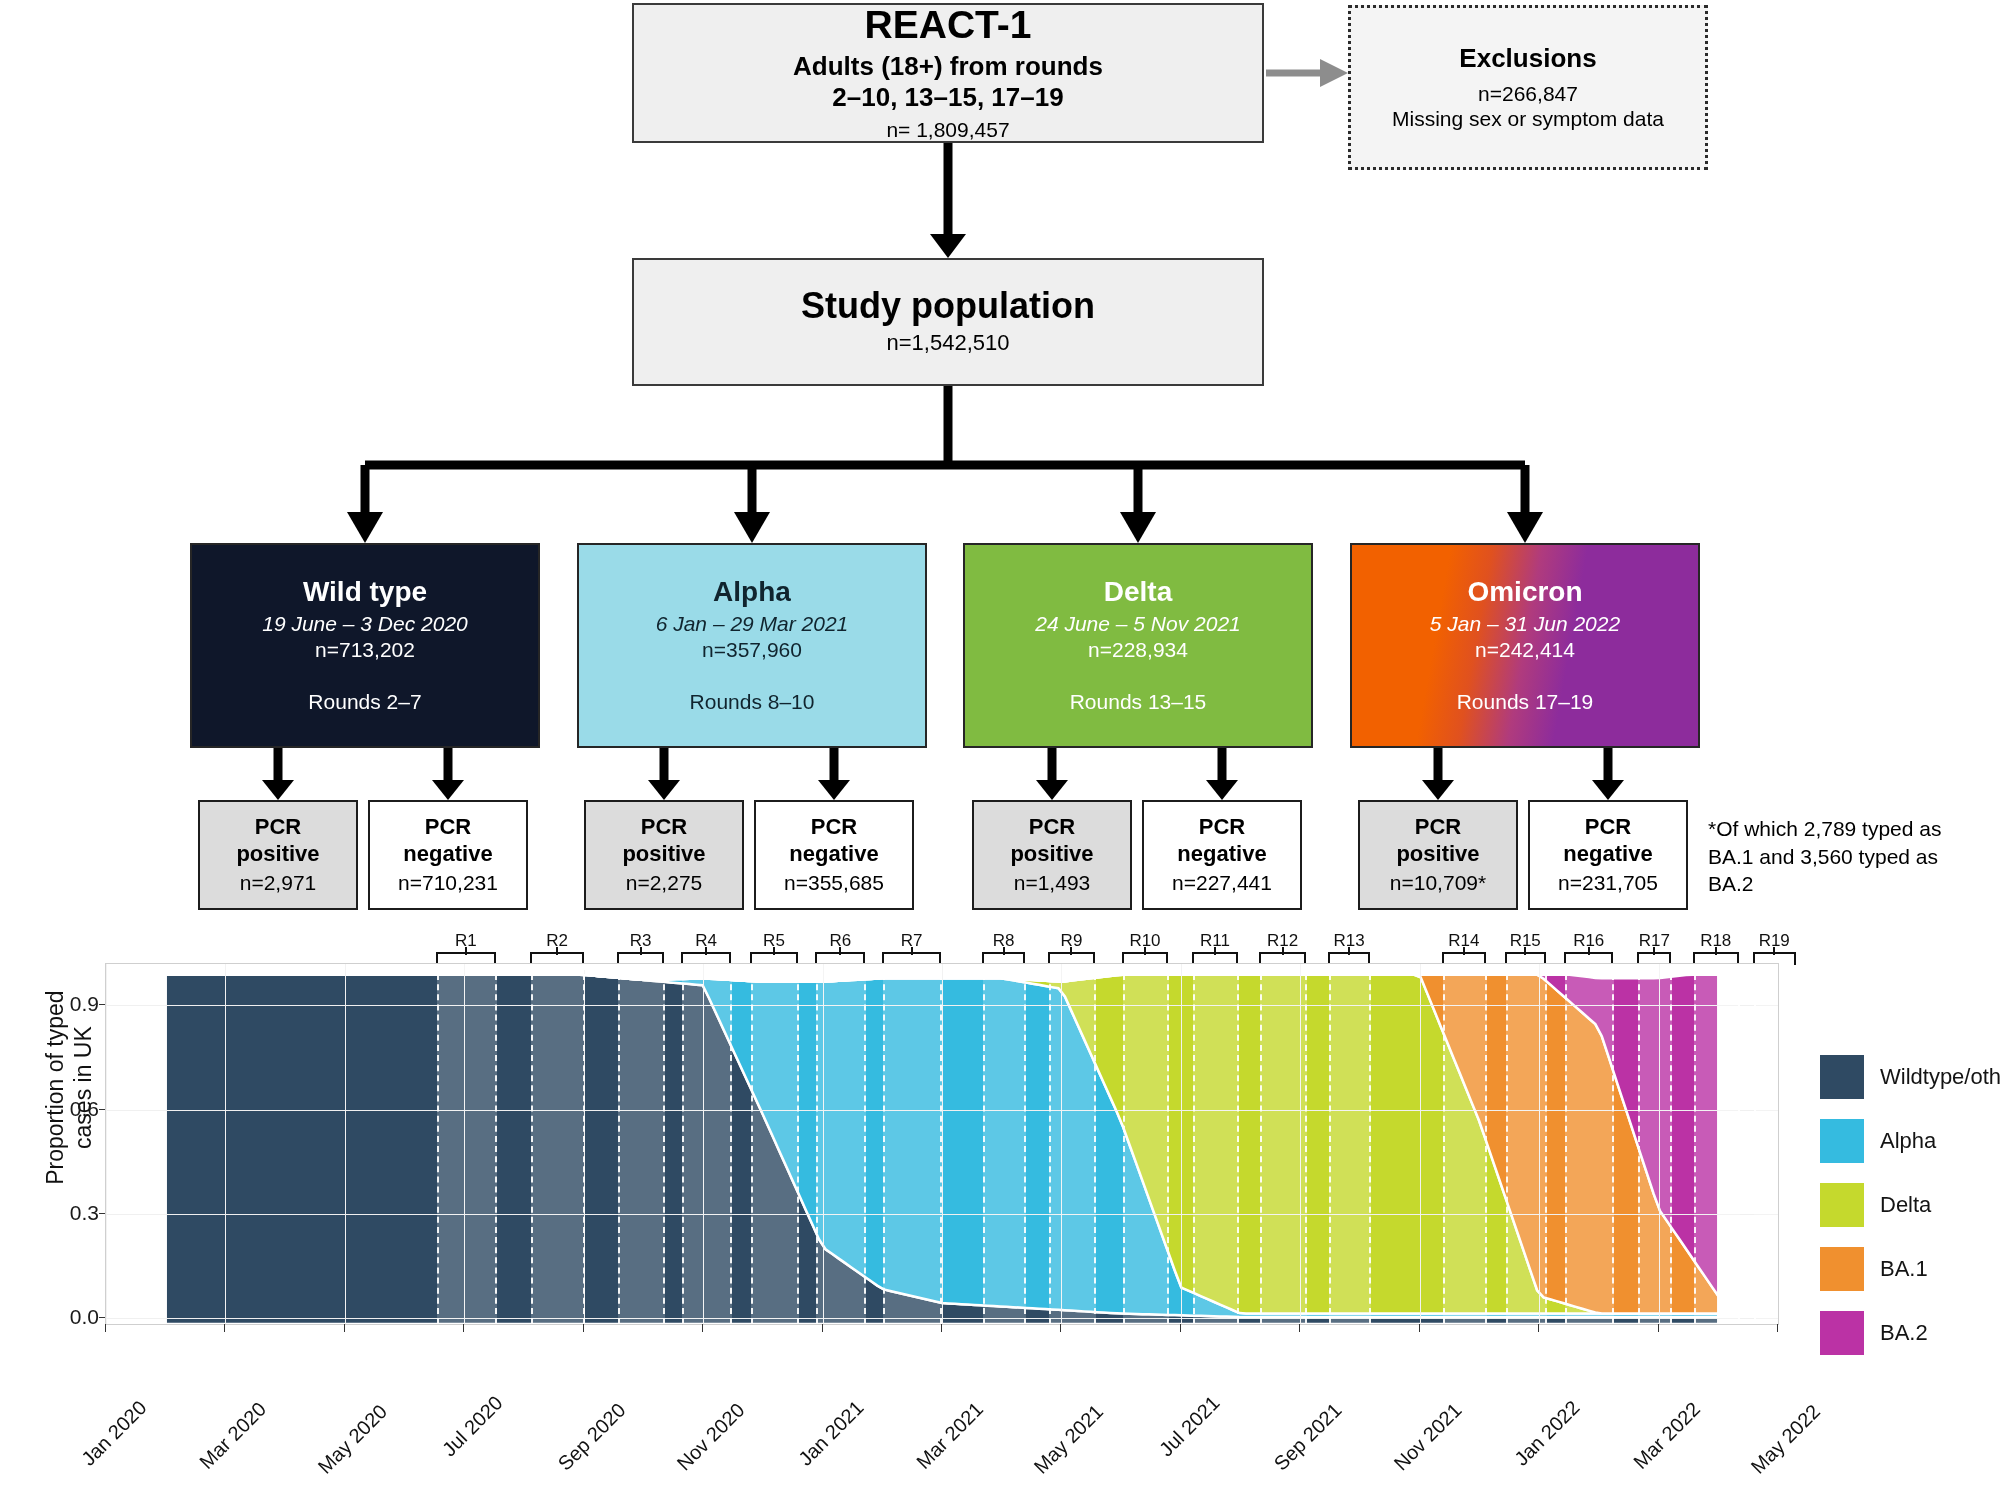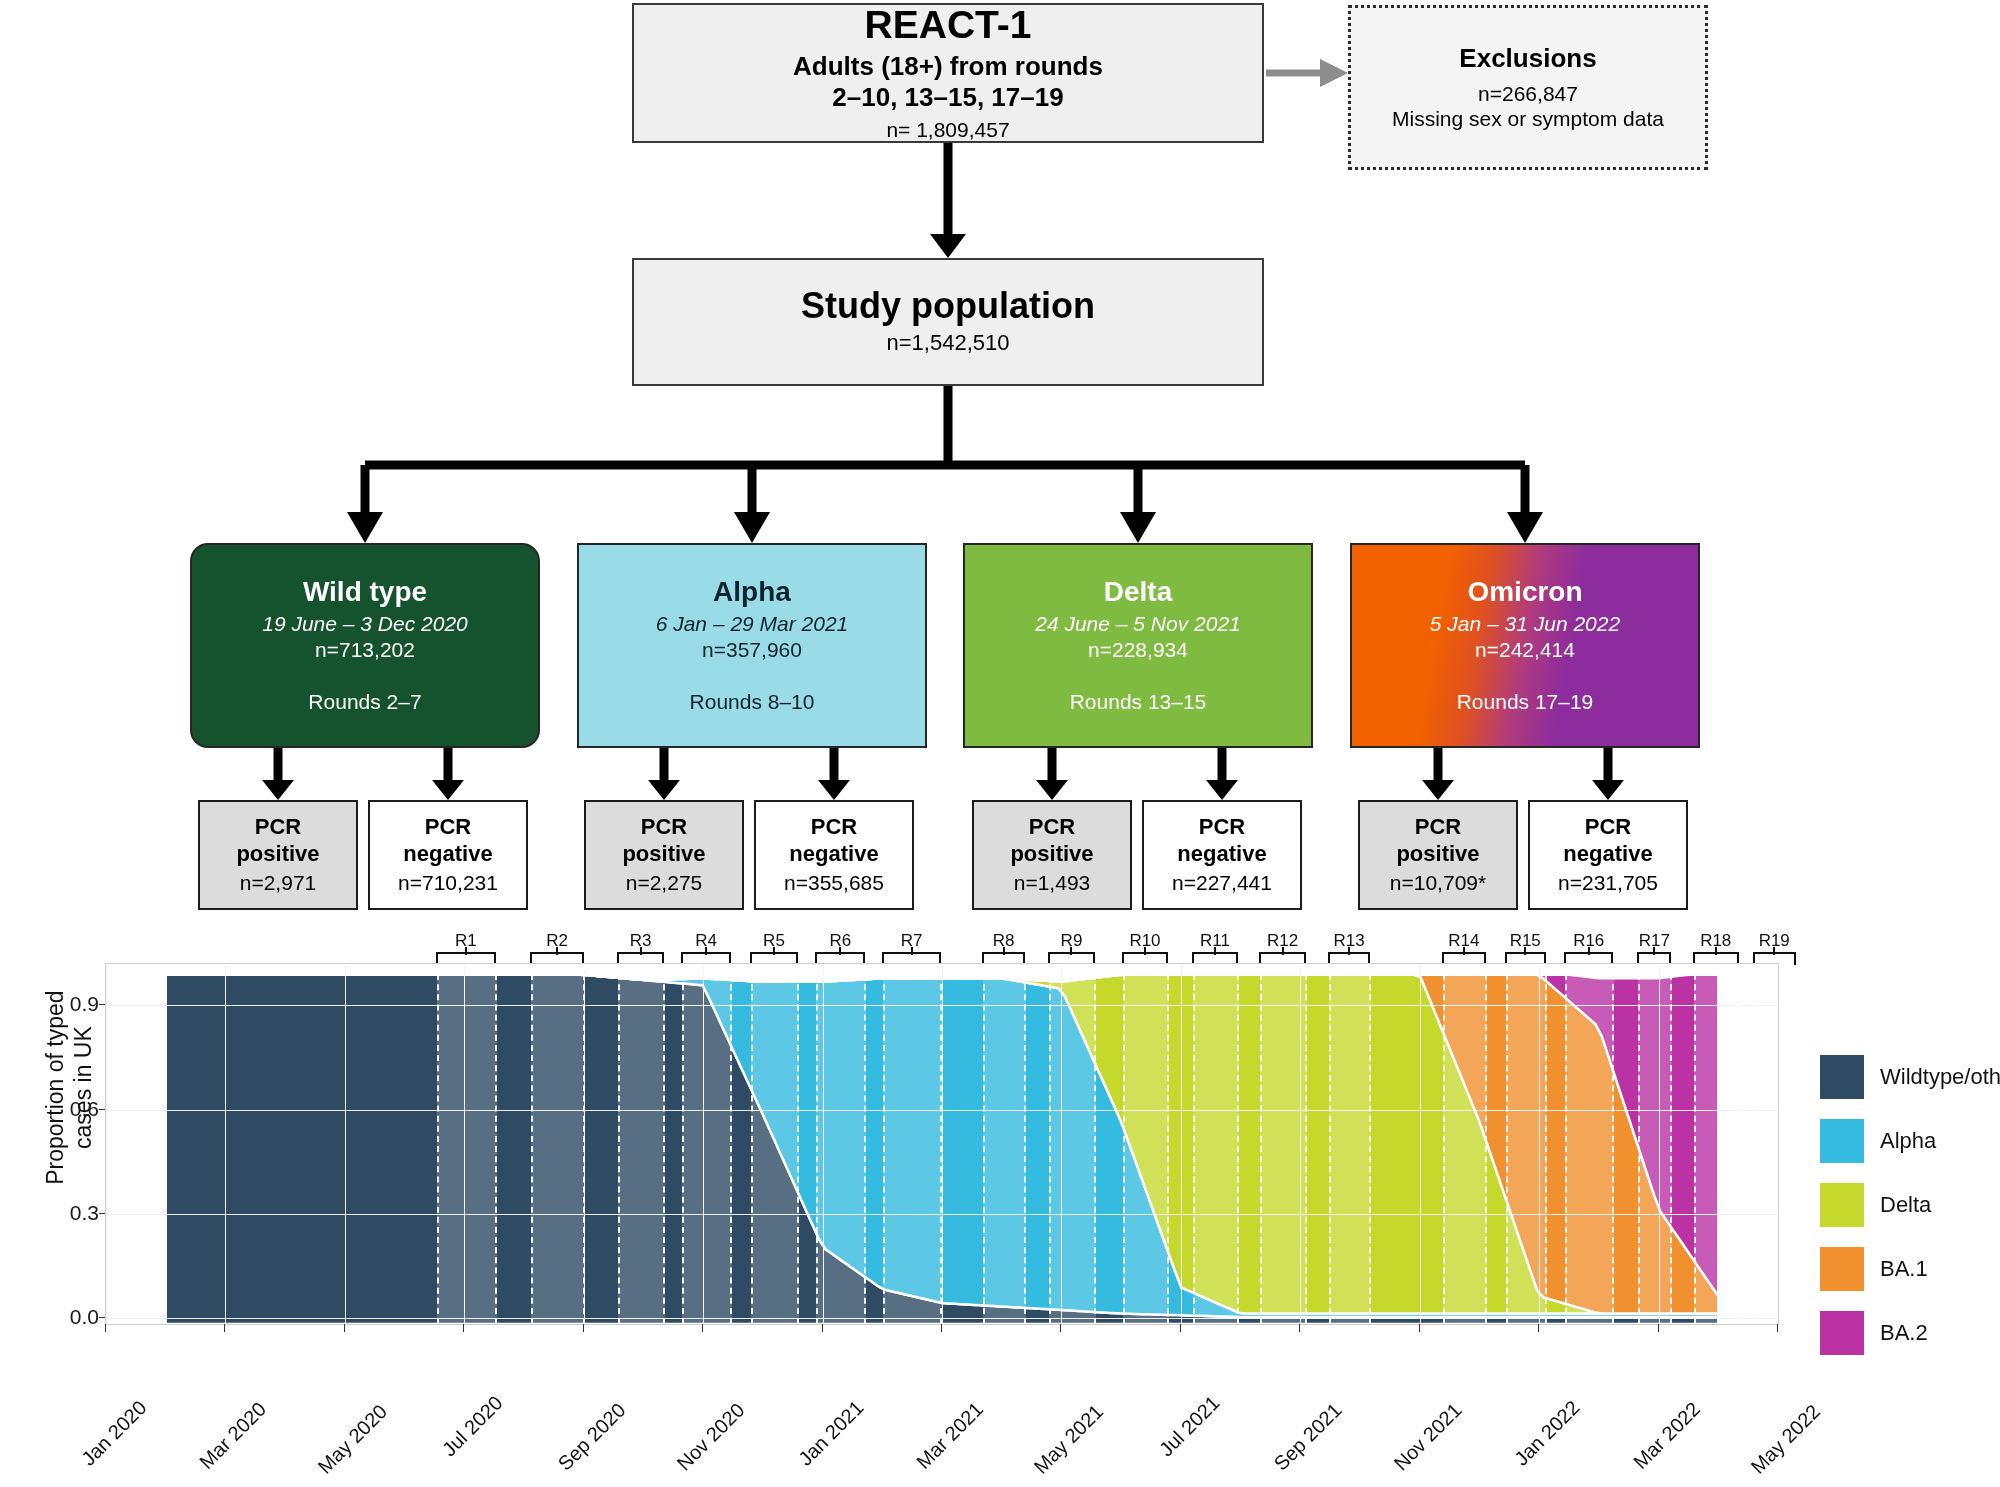--- a/index.html
+++ b/index.html
@@ -158,21 +158,21 @@
     <div class="t-title">Exclusions</div>
     <div class="t-n">n=266,847</div>
     <div class="t-n">Missing sex or symptom data</div>
   </div>
 
   <div class="box grey-box" id="studypop">
     <div class="t-title">Study population</div>
     <div class="t-n">n=1,542,510</div>
   </div>
 
-  <div class="box variant" id="v-wild" style="background: #14532d; border-radius: 18px;">
+  <div class="box variant" id="v-wild" style="background: #0f172a;">
     <div class="v-name">Wild type</div>
     <div class="v-dates">19 June – 3 Dec 2020</div>
     <div class="v-n">n=713,202</div>
     <div class="v-rounds">Rounds 2–7</div>
   </div>
 
   <div class="box variant" id="v-alpha" style="background: rgb(154, 219, 232);">
     <div class="v-name">Alpha</div>
     <div class="v-dates">6 Jan – 29 Mar 2021</div>
     <div class="v-n">n=357,960</div>
@@ -227,20 +227,21 @@
     <div class="p-l1">PCR</div>
     <div class="p-l2">positive</div>
     <div class="p-n">n=10,709*</div>
   </div>
   <div class="box pcr neg" id="p8">
     <div class="p-l1">PCR</div>
     <div class="p-l2">negative</div>
     <div class="p-n">n=231,705</div>
   </div>
 
+  <div id="footnote">*Of which 2,789 typed as BA.1 and 3,560 typed as BA.2</div>
 </div>
 
 <div id="chart">
   <div id="ylab">Proportion of typed cases in UK</div>
   <div id="yticks">
       <div class="ytick" style="top: 382px;">0.0</div>
       <div class="ytick" style="top: 277.78px;">0.3</div>
       <div class="ytick" style="top: 173.56px;">0.6</div>
       <div class="ytick" style="top: 69.34px;">0.9</div>
     </div>

